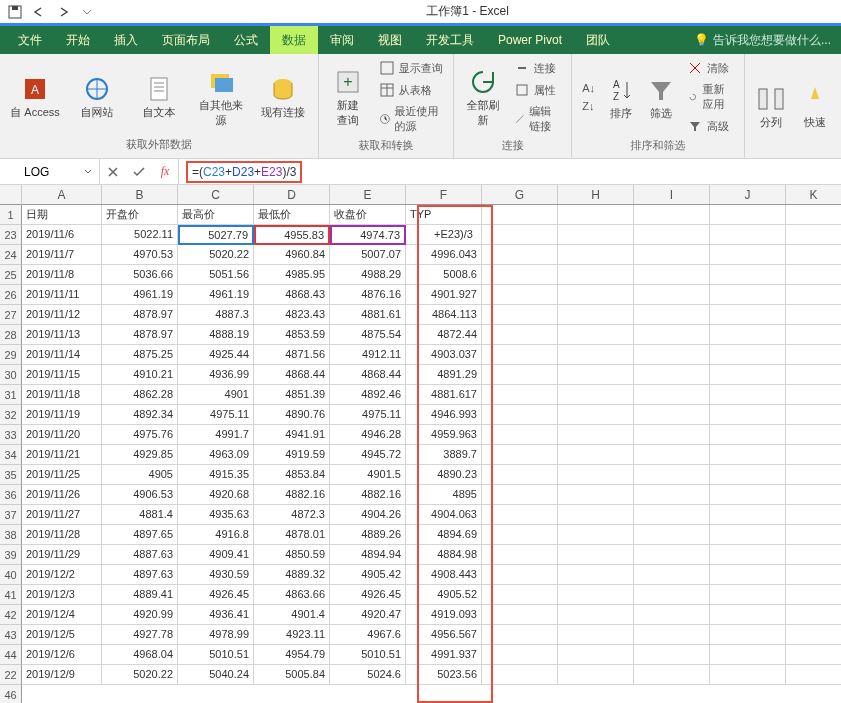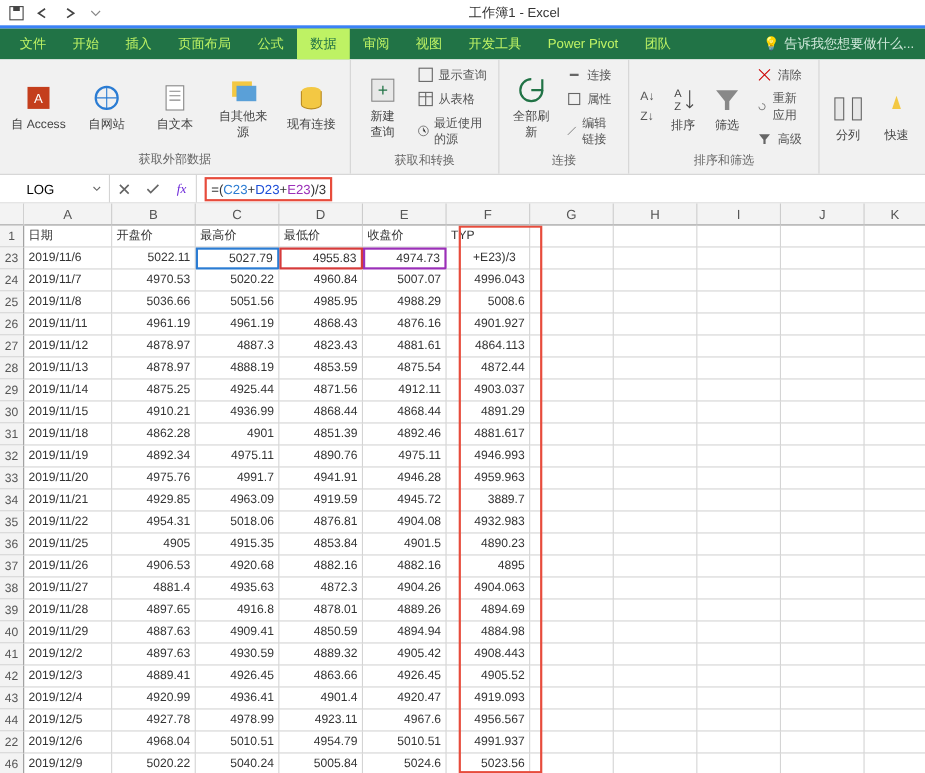--- a/index.html
+++ b/index.html
@@ -2,38 +2,38 @@
 <html><head>
 <meta charset="utf-8">
 <style>
 *{box-sizing:border-box;margin:0;padding:0;font-family:"Microsoft YaHei","Segoe UI",Arial,sans-serif}
 body{background:#fff;width:841px;height:703px;overflow:hidden;font-size:12px;color:#333}
 .titlebar{height:26px;background:#fff;display:flex;align-items:center;padding:0 4px;border-bottom:3px solid #3b82f6}
 .title-icons{display:flex;gap:2px}
 .title-icons span{width:22px;height:22px;display:flex;align-items:center;justify-content:center;cursor:pointer}
 .title-center{flex:1;text-align:center;font-size:12px;color:#333}
 .tabs{height:28px;background:#217346;display:flex;align-items:stretch;padding-left:6px}
-.tab{padding:0 12px;color:#bef264;font-size:12px;display:flex;align-items:center;cursor:pointer}
+.tab{padding:0 12px;color:#fef9c3;font-size:12px;display:flex;align-items:center;cursor:pointer}
 .tab.active{background:#bef264;color:#217346}
 .tell-me{margin-left:auto;display:flex;align-items:center;padding:0 10px;color:#cfe8da;font-size:12px}
 .ribbon{height:105px;background:#f1f1f1;border-bottom:1px solid #d4d4d4;display:flex;overflow:hidden}
 .group{border-right:1px solid #d4d4d4;padding:4px 6px;display:flex;flex-direction:column;align-items:center;font-size:11px;color:#555}
 .group-body{flex:1;display:flex;align-items:center;gap:4px}
 .group-label{font-size:11px;color:#666;padding:2px 0}
 .rb-btn{display:flex;flex-direction:column;align-items:center;justify-content:center;width:58px;height:70px;padding:2px;cursor:pointer;text-align:center;font-size:11px;color:#444}
 .rb-icon{width:32px;height:32px;display:block}
 .rb-small-col{display:flex;flex-direction:column;gap:2px}
 .rb-small{display:flex;align-items:center;gap:4px;padding:2px 4px;cursor:pointer;font-size:11px}
 .rb-si{width:16px;height:16px;display:inline-block}
 .fbar{height:26px;border-bottom:1px solid #d4d4d4;display:flex;align-items:stretch}
 .name-box{width:100px;border-right:1px solid #d4d4d4;position:relative;display:flex;align-items:center}
 .name-input{width:78px;border:none;padding:0 24px;font-size:12px;outline:none;background:transparent}
 .name-dd{width:20px;display:flex;align-items:center;justify-content:center;cursor:pointer;color:#666}
 .fb-btns{display:flex;align-items:center;border-right:1px solid #d4d4d4}
-.fb-btn{width:26px;height:26px;display:flex;align-items:center;justify-content:center;cursor:pointer;color:#6d28d9}
+.fb-btn{width:26px;height:26px;display:flex;align-items:center;justify-content:center;cursor:pointer;color:#ef4444}
 .formula-input{flex:1;border:none;padding:0 6px;font-size:12px;outline:none;display:flex;align-items:center}
 .formula-hl{border:2px solid #e74c3c;padding:0 4px;height:22px;display:flex;align-items:center;margin:1px;font-family:Consolas,monospace}
 .grid-wrap{display:flex;height:calc(703px - 26px - 28px - 105px - 26px)}
 .sel-all{width:22px;height:20px;border-right:1px solid #ccc;border-bottom:1px solid #999;background:#f3f3f3;flex:0 0 22px}
 .col-headers{display:flex;height:20px;border-bottom:1px solid #999;background:#f3f3f3}
 .ch{border-right:1px solid #ccc;text-align:center;font-size:12px;color:#555;line-height:20px;cursor:pointer;flex:0 0 auto}
 .row-headers{display:flex;flex-direction:column;width:22px;flex:0 0 22px}
 .rh{height:20px;border-right:1px solid #999;border-bottom:1px solid #ccc;text-align:center;font-size:11px;color:#555;line-height:20px;background:#f3f3f3;cursor:pointer}
 .cells{position:relative}
 .row{display:flex;height:20px}
@@ -373,21 +373,21 @@
             <div class="cell colw-I"></div>
             <div class="cell colw-J"></div>
             <div class="cell colw-K"></div>
           </div>
           <div class="row">
             <div class="cell colw-A">2019/11/6</div>
             <div class="cell colw-B num">5022.11</div>
             <div class="cell colw-C num hl-C">5027.79</div>
             <div class="cell colw-D num hl-D">4955.83</div>
             <div class="cell colw-E num hl-E">4974.73</div>
-            <div class="cell colw-F num" style="text-align: left; padding-left: 24px;">+E23)/3</div>
+            <div class="cell colw-F num" style="text-align: center; padding-left: 24px;">+E23)/3</div>
             <div class="cell colw-G num"></div>
             <div class="cell colw-H num"></div>
             <div class="cell colw-I num"></div>
             <div class="cell colw-J num"></div>
             <div class="cell colw-K num"></div>
           </div>
           <div class="row">
             <div class="cell colw-A">2019/11/7</div>
             <div class="cell colw-B num">4970.53</div>
             <div class="cell colw-C num">5020.22</div>
@@ -524,33 +524,20 @@
             <div class="cell colw-D num">4919.59</div>
             <div class="cell colw-E num">4945.72</div>
             <div class="cell colw-F num">3889.7</div>
             <div class="cell colw-G num"></div>
             <div class="cell colw-H num"></div>
             <div class="cell colw-I num"></div>
             <div class="cell colw-J num"></div>
             <div class="cell colw-K num"></div>
           </div>
           <div class="row">
-            <div class="cell colw-A">2019/11/22</div>
-            <div class="cell colw-B num">4954.31</div>
-            <div class="cell colw-C num">5018.06</div>
-            <div class="cell colw-D num">4876.81</div>
-            <div class="cell colw-E num">4904.08</div>
-            <div class="cell colw-F num">4932.983</div>
-            <div class="cell colw-G num"></div>
-            <div class="cell colw-H num"></div>
-            <div class="cell colw-I num"></div>
-            <div class="cell colw-J num"></div>
-            <div class="cell colw-K num"></div>
-          </div>
-          <div class="row">
             <div class="cell colw-A">2019/11/25</div>
             <div class="cell colw-B num">4905</div>
             <div class="cell colw-C num">4915.35</div>
             <div class="cell colw-D num">4853.84</div>
             <div class="cell colw-E num">4901.5</div>
             <div class="cell colw-F num">4890.23</div>
             <div class="cell colw-G num"></div>
             <div class="cell colw-H num"></div>
             <div class="cell colw-I num"></div>
             <div class="cell colw-J num"></div>

